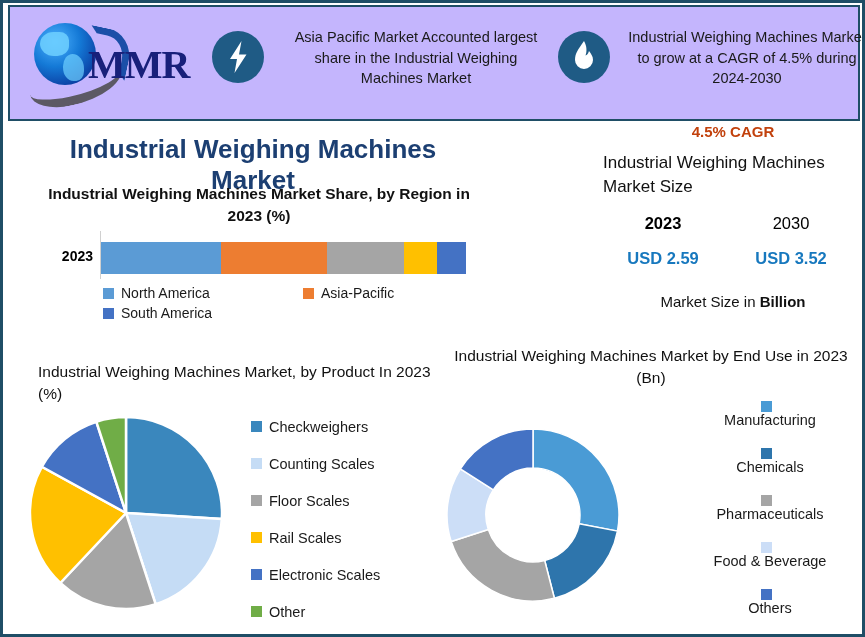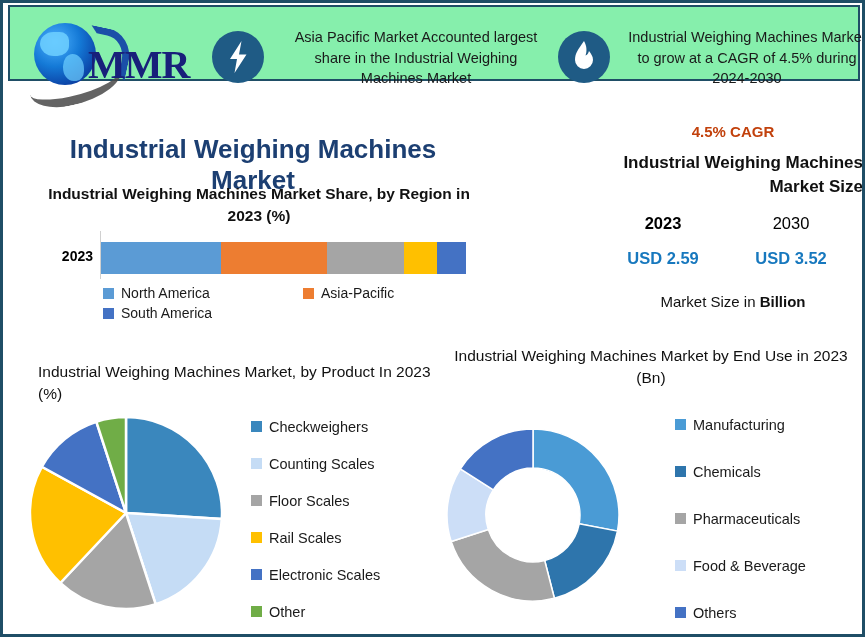--- a/index.html
+++ b/index.html
@@ -18,24 +18,24 @@
     box-sizing: border-box;
     border: 3px solid #1f4e66;
     overflow: hidden;
   }
   
   #header-box {
     position: absolute;
     left: 5px;
     top: 2px;
     width: 852px;
-    height: 76px;
+    height: 116px;
     border: 2px solid #1f4e66;
     box-sizing: border-box;
-    background: #86efac;
+    background: #c4b5fd;
   }
   #logo {
     position: absolute;
     left: 10px;
     top: 8px;
     width: 180px;
     height: 80px;
   }
   #logo .globe-wrap {
     position: absolute;
@@ -217,23 +217,23 @@
     text-align: center;
     font-size: 15px;
     font-weight: bold;
     color: #c2410c;
   }
   #size-title {
     position: absolute;
     left: 600px;
     top: 148px;
     width: 260px;
-    text-align: right;
+    text-align: left;
     font-size: 17px;
-    font-weight: bold;
+    font-weight: normal;
     color: #111111;
     line-height: 1.42;
   }
   #year-2023 {
     position: absolute;
     left: 605px;
     top: 211px;
     width: 110px;
     text-align: center;
     font-size: 16.5px;
@@ -338,20 +338,21 @@
     left: 672px;
     top: 398px;
     width: 190px;
     font-size: 14.5px;
     color: #1a1a1a;
   }
   #donut-legend .item {
     display: flex;
     align-items: center;
     height: 47px;
+    flex-direction: column;
   }
 </style>
 </head>
 <body>
 
 <div id="page">
 
   <div id="header-box">
 
     <div id="logo">

